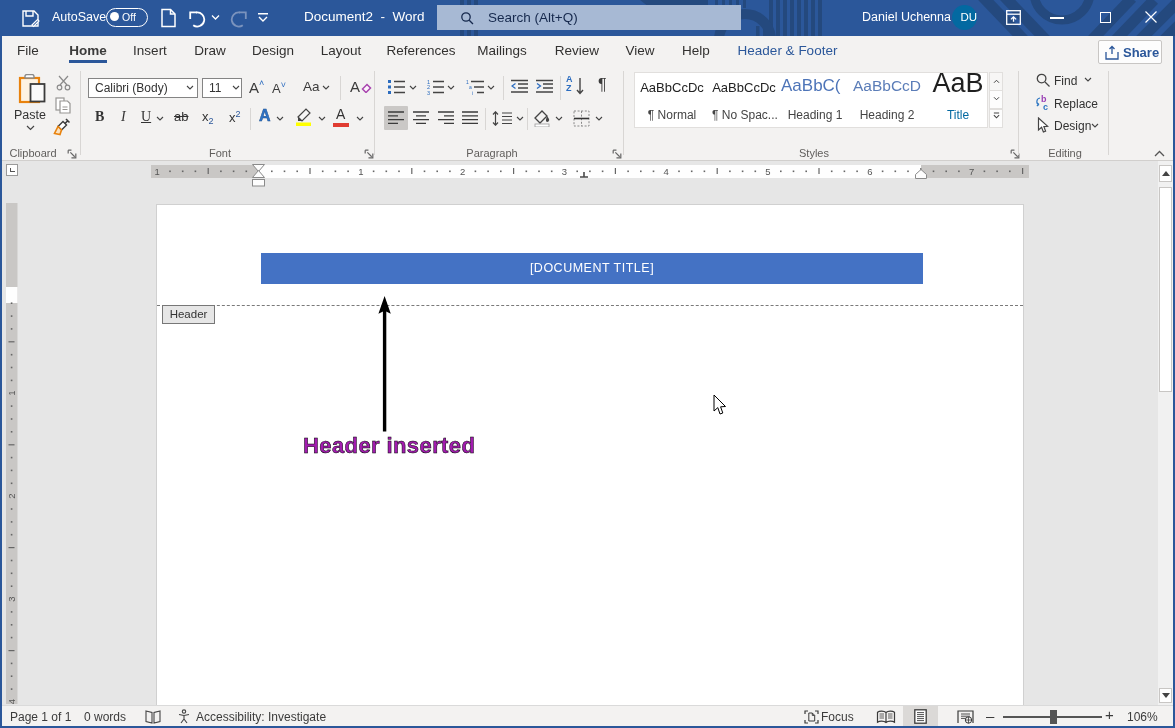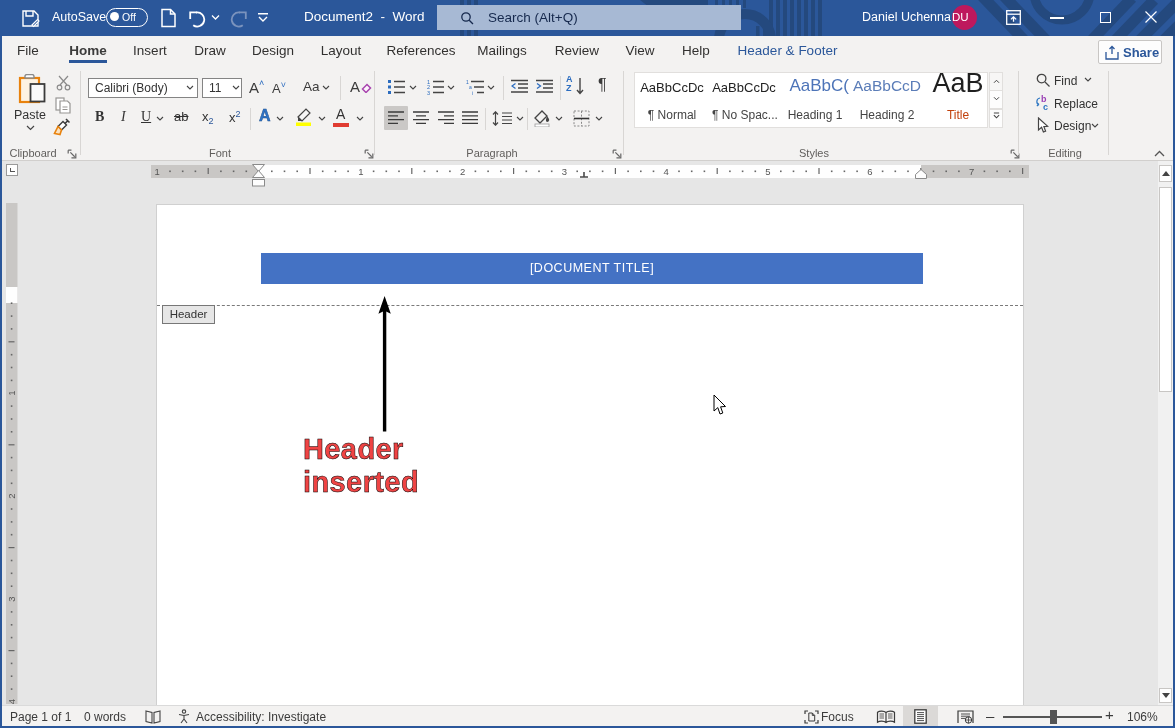--- a/index.html
+++ b/index.html
@@ -107,21 +107,21 @@
   </svg>
   <div class="tb" style="left:304px;top:9px;font-size:13.5px;">Document2&nbsp;&nbsp;-&nbsp;&nbsp;Word</div>
   <div id="searchbox" class="abs">
     <svg style="margin-left:23px" width="14" height="14" viewBox="0 0 14 14">
         <circle cx="6" cy="6" r="4.2" fill="none" stroke="#16294d" stroke-width="1.3"></circle>
         <path d="M9.2 9.2 L13 13" stroke="#16294d" stroke-width="1.3"></path>
       </svg>
     <span style="margin-left:14px">Search (Alt+Q)</span>
   </div>
   <div class="tb" style="left:862px;top:10px;font-size:12.5px;">Daniel Uchenna</div>
-  <div class="abs" style="left:952px;top:5px;width:25px;height:25px;border-radius:50%;background:#be185d;color:#fff;font-size:11.5px;text-align:left;line-height:25px;">DU</div>
+  <div class="abs" style="left:952px;top:5px;width:25px;height:25px;border-radius:50%;background:#0369a1;color:#fff;font-size:11.5px;text-align:right;line-height:25px;">DU</div>
 
   <svg class="abs" style="left:1006px;top:10px" width="15" height="15" viewBox="0 0 15 15">
     <rect x="0.7" y="0.7" width="13.6" height="13.6" fill="none" stroke="#fff" stroke-width="1.3"></rect>
     <path d="M0.7 4.2 H14.3" stroke="#fff" stroke-width="1.3"></path>
     <path d="M7.5 11.8 V7 M4.9 9.4 L7.5 6.8 L10.1 9.4" fill="none" stroke="#fff" stroke-width="1.3"></path>
   </svg>
   <div class="abs" style="left:1050px;top:17px;width:14px;height:1.6px;background:#fff;"></div>
   <div class="abs" style="left:1100px;top:12px;width:11px;height:11px;border:1.2px solid #fff;"></div>
   <svg class="abs" style="left:1145px;top:11px" width="12" height="12" viewBox="0 0 12 12">
       <path d="M0.5 0.5 L11.5 11.5 M11.5 0.5 L0.5 11.5" stroke="#fff" stroke-width="1.2"></path>
@@ -344,26 +344,26 @@
         <path d="M2 2 h3 M2 2 v3 M4 4 l4 4 M9 5 v4 h-4" fill="none" stroke="#666" stroke-width="1.1"></path>
       </svg>
     <div class="gsep" style="left:623px;"></div>
   </div>
   <div id="rb-styles">
     <div class="abs" style="left:634px;top:6px;width:354px;height:56px;background:#fff;border:1px solid #e1dfdd;"></div>
     <div class="abs" style="left:640px;top:14px;width:64px;text-align:center;font-size:13px;color:#222;white-space:nowrap;">AaBbCcDc</div>
     <div class="abs" style="left:640px;top:42px;width:64px;text-align:center;font-size:12px;color:#444;">¶ Normal</div>
     <div class="abs" style="left:712px;top:14px;width:64px;text-align:center;font-size:13px;color:#222;white-space:nowrap;">AaBbCcDc</div>
     <div class="abs" style="left:712px;top:42px;width:64px;text-align:center;font-size:12px;color:#444;white-space:nowrap;">¶ No Spac...</div>
-    <div class="abs" style="left:781px;top:10px;width:68px;text-align:right;font-size:17px;color:#4d74b8;white-space:nowrap;">AaBbC(</div>
+    <div class="abs" style="left:781px;top:10px;width:68px;text-align:left;font-size:17px;color:#4d74b8;white-space:nowrap;">AaBbC(</div>
     <div class="abs" style="left:781px;top:42px;width:68px;text-align:center;font-size:12px;color:#444;">Heading 1</div>
     <div class="abs" style="left:853px;top:11px;width:68px;text-align:center;font-size:15.5px;color:#5b7db8;white-space:nowrap;">AaBbCcD</div>
     <div class="abs" style="left:853px;top:42px;width:68px;text-align:center;font-size:12px;color:#444;">Heading 2</div>
     <div class="abs" style="left:925px;top:2px;width:66px;text-align:center;font-size:27px;color:#1f1f1f;white-space:nowrap;">AaB</div>
-    <div class="abs" style="left:925px;top:42px;width:66px;text-align:center;font-size:12px;color:#c2410c;">Title</div>
+    <div class="abs" style="left:925px;top:42px;width:66px;text-align:center;font-size:12px;color:#0369a1;">Title</div>
 
     <div class="abs" style="left:989px;top:6px;width:14px;height:56px;border:1px solid #e1dfdd;background:#f7f6f5;"></div>
     <div class="abs" style="left:989px;top:24px;width:14px;height:19px;border:1px solid #e1dfdd;background:#fdfdfd;"></div>
     <div class="abs" style="left:989px;top:43px;width:14px;height:19px;border:1px solid #e1dfdd;background:#fdfdfd;"></div>
     <svg class="abs" style="left:993px;top:13px" width="7" height="5" viewBox="0 0 8 6">
         <path d="M1 4.5 L4 1.5 L7 4.5" fill="none" stroke="#444" stroke-width="1.2"></path>
       </svg>
     <svg class="abs" style="left:993px;top:30px" width="7" height="5" viewBox="0 0 8 6">
         <path d="M1 1.5 L4 4.5 L7 1.5" fill="none" stroke="#444" stroke-width="1.2"></path>
       </svg>
@@ -534,21 +534,21 @@
   </svg>
   <div id="page">
     <div class="abs" style="left:104px;top:48px;width:662px;height:31px;background:#4472c4;"></div>
     <div class="abs" style="left:104px;top:48px;width:662px;height:31px;color:#fff;font-size:12.5px;letter-spacing:0.5px;text-align:center;line-height:31px;">[DOCUMENT TITLE]</div>
     <div class="abs" style="left:0px;top:100px;width:866px;border-top:1.2px dashed #7a7a7a;"></div>
     <div class="abs" style="left:5px;top:100px;width:53px;height:19px;background:#e6e6e6;border:1px solid #777;font-size:11.5px;color:#333;text-align:center;line-height:17px;">Header</div>
     <svg class="abs" style="left:216px;top:90px" width="24" height="140" viewBox="0 0 24 140">
       <rect x="9.9" y="14" width="3.4" height="122.5" fill="#000"></rect>
       <path d="M11.6 1 L17.8 18.8 L11.6 15.8 L5.4 18.8 Z" fill="#000"></path>
     </svg>
-    <div class="abs" style="left:146px;top:228px;width:200px;font-size:29px;font-weight:bold;color:#ef4444;letter-spacing:0.4px;-webkit-text-stroke:0.5px #000;">Header inserted</div>
+    <div class="abs" style="left:146px;top:228px;width:200px;font-size:22px;font-weight:bold;color:#a21caf;letter-spacing:0.4px;-webkit-text-stroke:0.5px #000;">Header inserted</div>
 
     <svg class="abs" style="left:556px;top:190px" width="14" height="21" viewBox="0 0 14 21">
       <path d="M1 0 L1 16 L4.8 12.6 L7 19 L9.8 18 L7.6 11.8 L12.5 11.5 Z" fill="#fff" stroke="#000" stroke-width="1"></path>
     </svg>
   </div>
 </div>
 
 <div class="abs" style="left:1158px;top:161px;width:15px;height:544px;background:#f1f1f1;">
   <div class="abs" style="left:1px;top:4px;width:13px;height:17px;background:#fff;border:1px solid #c8c6c4;"></div>
   <svg class="abs" style="left:4px;top:10px" width="8" height="6" viewBox="0 0 8 6">

